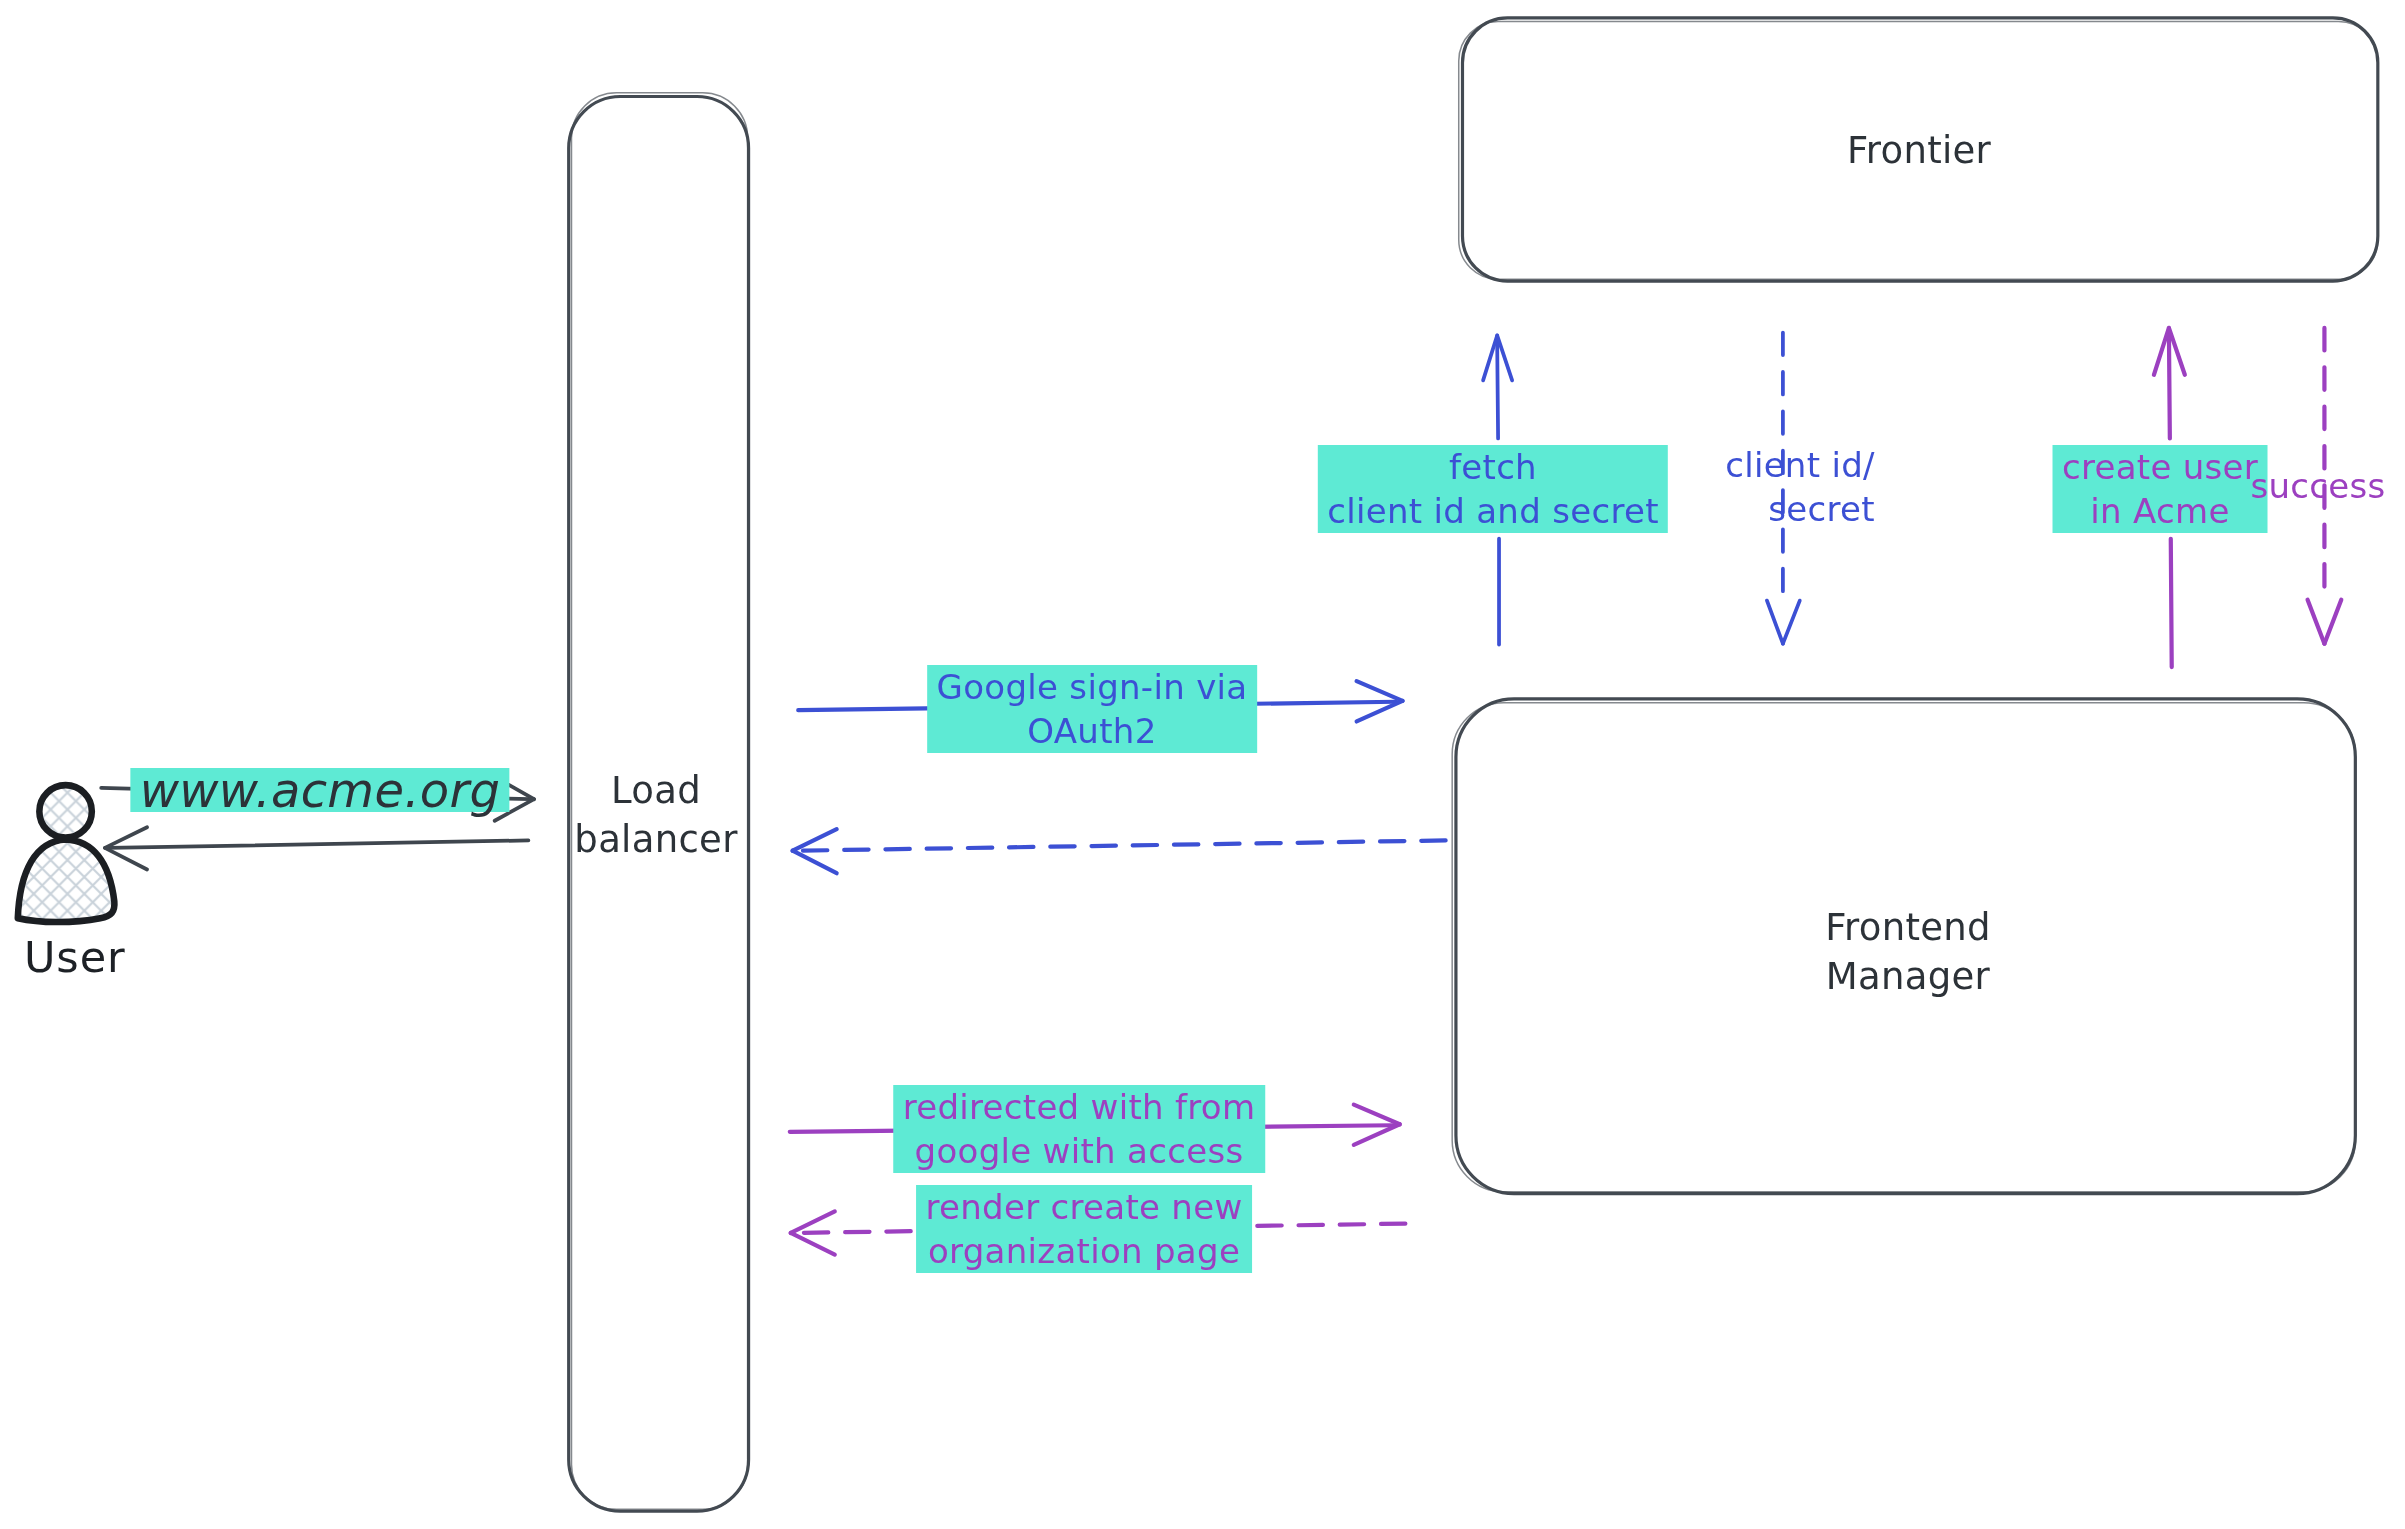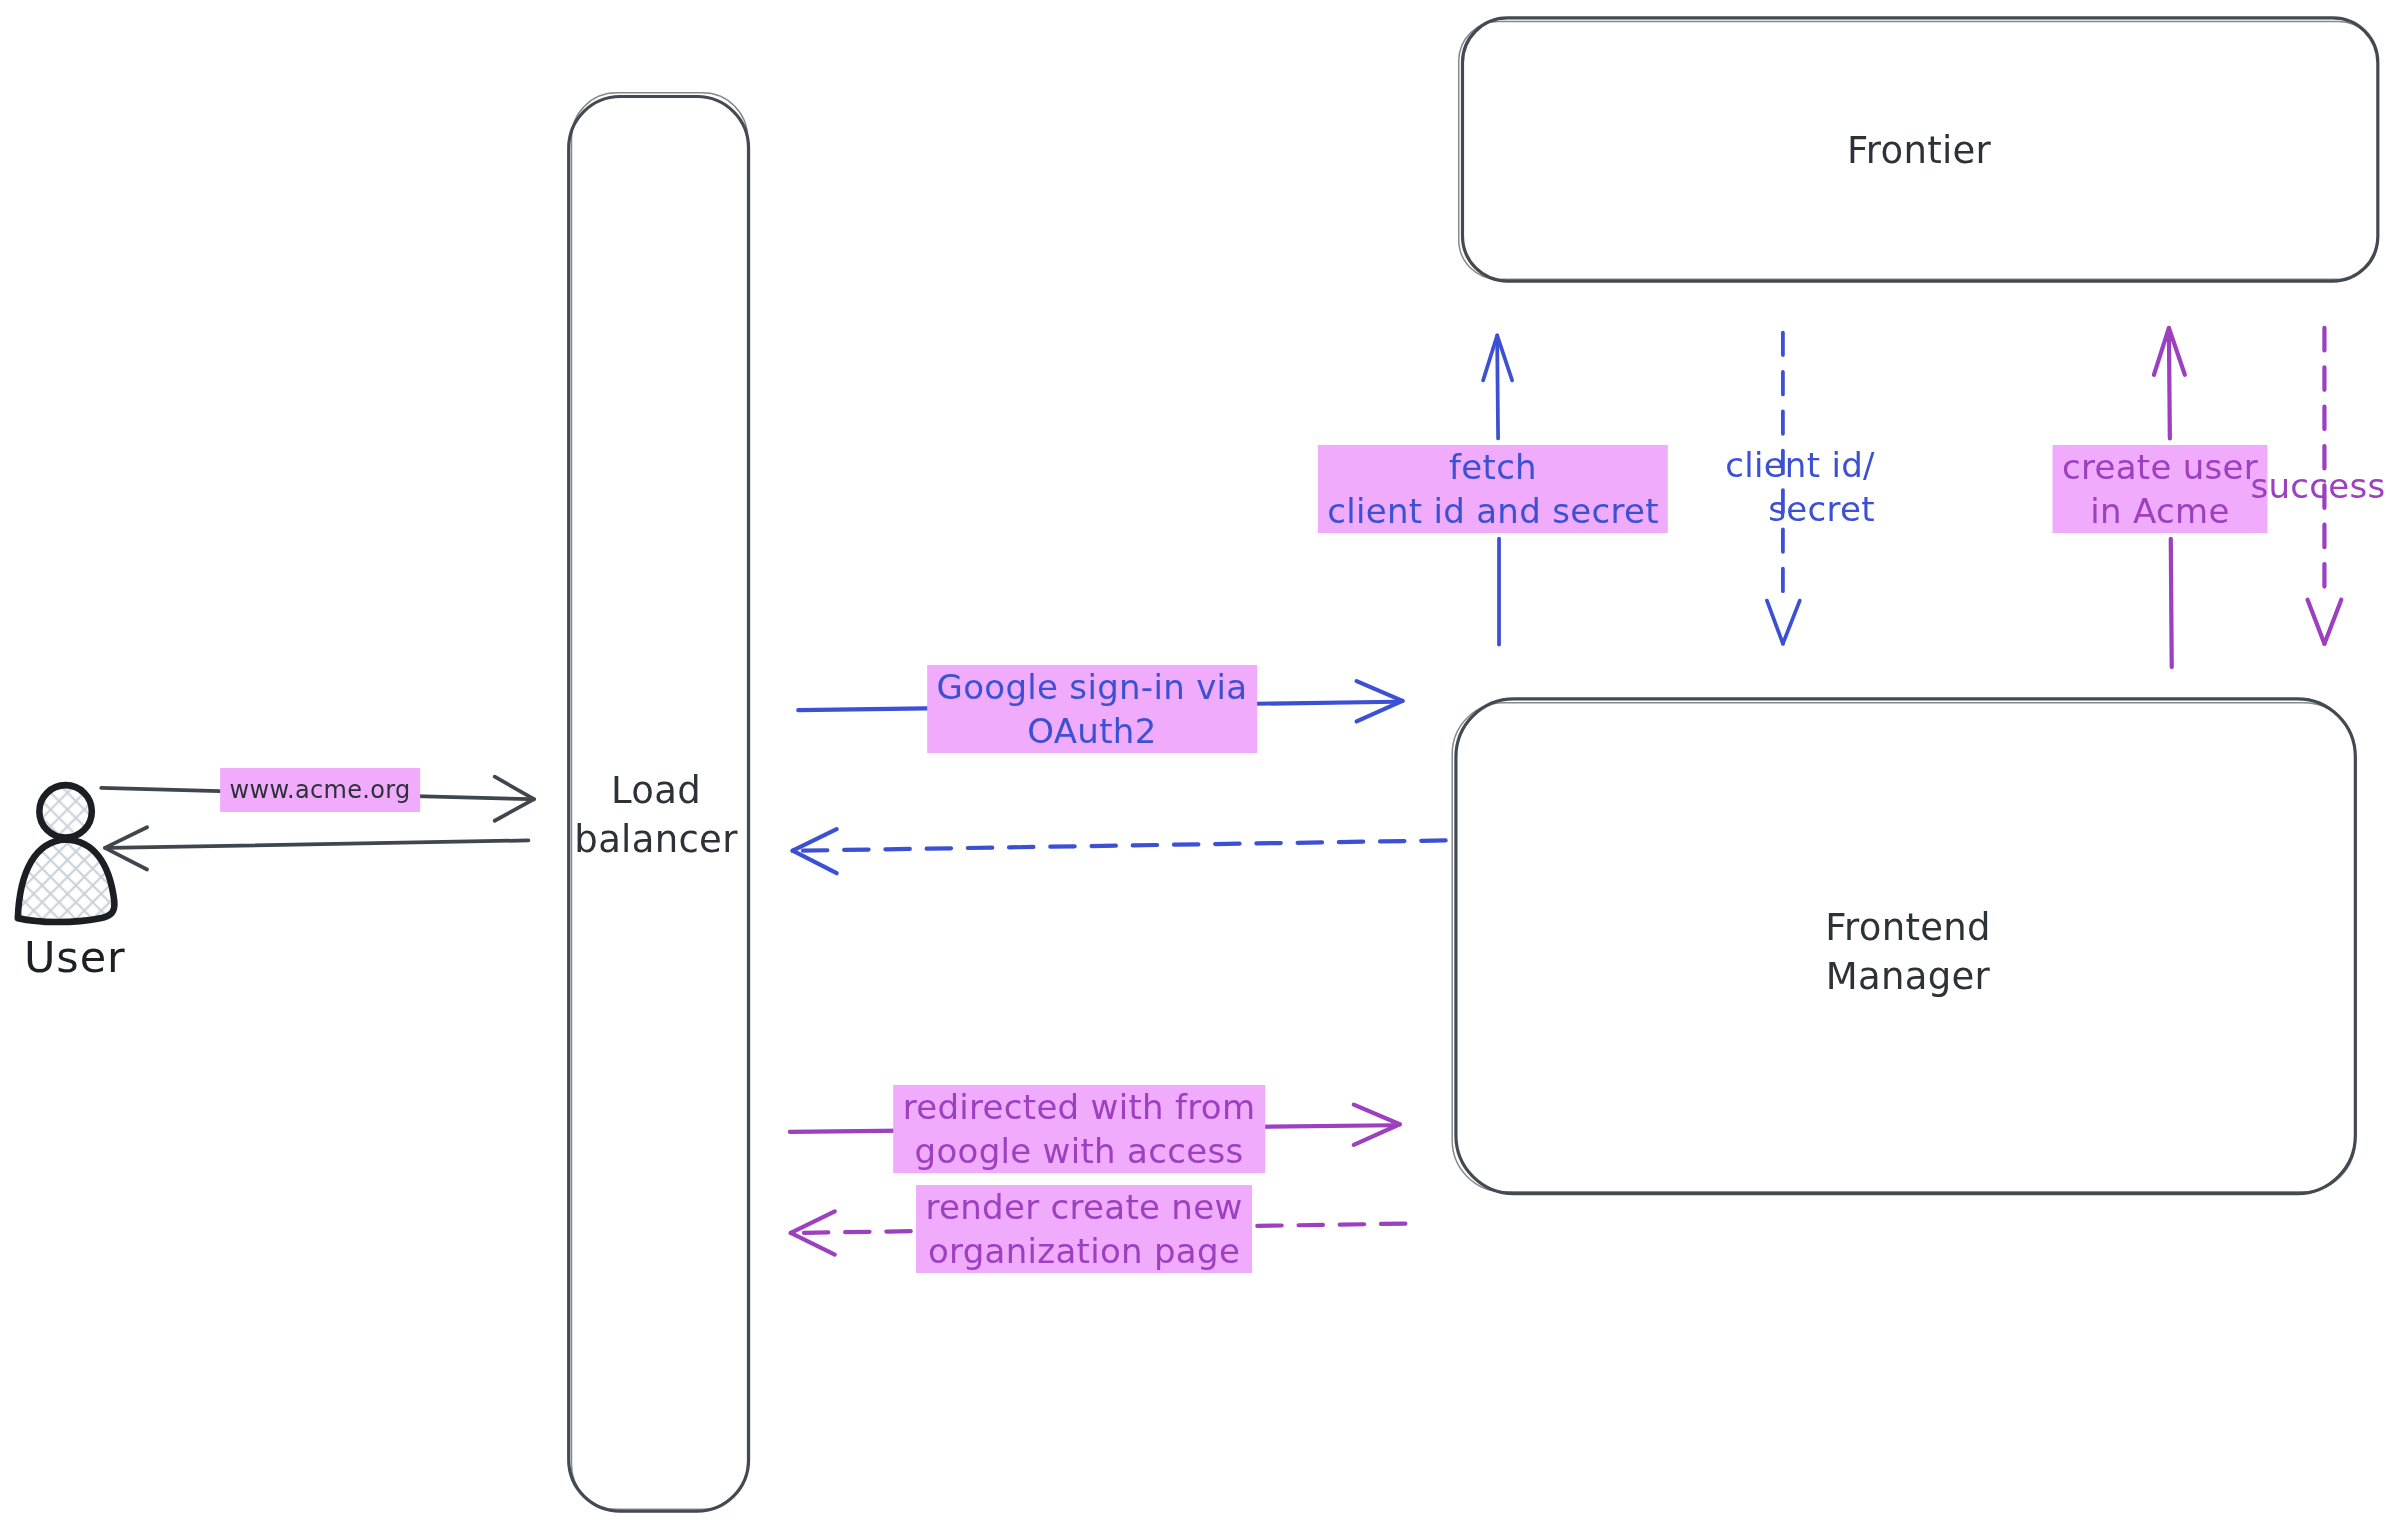--- a/index.html
+++ b/index.html
@@ -14,26 +14,26 @@
   .label{
     position:absolute;
     transform:translate(-50%,-50%);
     text-align:center;
     white-space:nowrap;
     line-height:44px;
     font-size:34px;
     letter-spacing:0.3px;
   }
   .label span{display:block;}
-  .island{background:#f0abfc;padding:0 9.4px;}
+  .island{background:#5eead4;padding:0 9.4px;}
   .ink{color:#2c3238;}
   .blue{color:#3c50d4;}
   .purple{color:#9c40c0;}
   .box-label{font-size:37px;line-height:49px;color:#2c3238;}
-  .www-label{font-size:24px;}
+  .www-label{font-size:48px;font-style:italic;}
   .user-label{
     position:absolute;left:24px;top:932px;
     font-size:43px;color:#1d2126;letter-spacing:0.9px;
   }
 </style>
 </head>
 <body>
 
 <div id="canvas">
 

